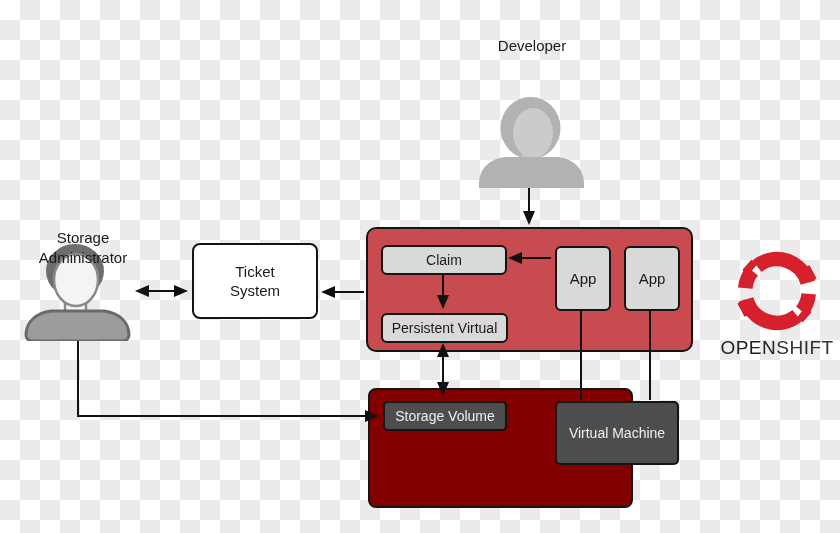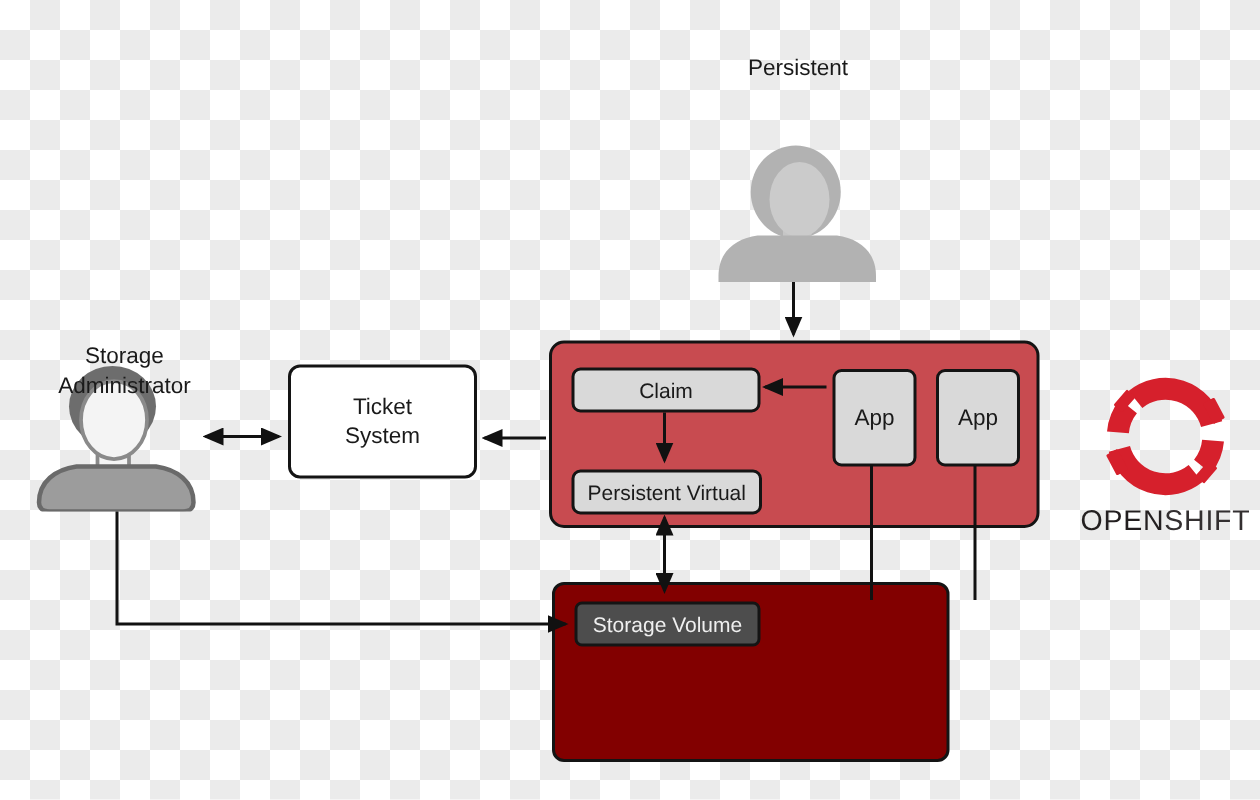--- a/index.html
+++ b/index.html
@@ -39,21 +39,21 @@
   .wordmark .w-open{font-weight:400;}
   .wordmark .w-shift{font-weight:400;color:#332f30;}
   .dev-label{left:462px;top:36px;width:140px;}
   .admin-label{left:18px;top:184px;width:130px;margin-top:44px;}
 </style>
 </head>
 <body>
 
 <div class="canvas">
 
-  <div class="abs lbl dev-label">Persistent</div>
+  <div class="abs lbl dev-label">Developer</div>
 
   <svg class="abs avatar" style="left:478px;top:88px;" width="107" height="100" viewBox="0 0 107 100">
     <ellipse cx="52.5" cy="40" rx="30" ry="31" fill="#b2b2b2"></ellipse>
     <rect x="44" y="60" width="19" height="16" fill="#c6c6c6"></rect>
     <ellipse cx="55" cy="45" rx="20" ry="25" fill="#cbcbcb"></ellipse>
     <path d="M 1 100 L 1 96 C 1 80 12 71 27 69 L 80 69 C 95 71 106 80 106 96 L 106 100 Z" fill="#b2b2b2"></path>
   </svg>
 
   <div class="abs lbl admin-label">Storage Administrator</div>
 
@@ -70,20 +70,21 @@
 
   <div class="abs container-box platform">
     <div class="abs node node-light claim">Claim</div>
     <div class="abs node node-light pv">Persistent Virtual</div>
     <div class="abs node node-light app1">App</div>
     <div class="abs node node-light app2">App</div>
   </div>
 
   <div class="abs container-box infra">
     <div class="abs node node-dark sv">Storage Volume</div>
+    <div class="abs node node-dark vm">Virtual Machine</div>
   </div>
 
   <div class="abs logo-wrap">
     <svg class="logo-svg" width="86" height="86" viewBox="0 0 100 100">
       <g fill="none" stroke="#d6202c" stroke-width="17">
         <path d="M 13.14 46.78 A 37 37 0 0 1 21.25 26.71"></path>
         <path d="M 26.71 21.25 A 37 37 0 0 1 85.74 40.42"></path>
         <path d="M 86.86 53.22 A 37 37 0 0 1 78.75 73.29"></path>
         <path d="M 73.29 78.75 A 37 37 0 0 1 14.26 59.58"></path>
       </g>

